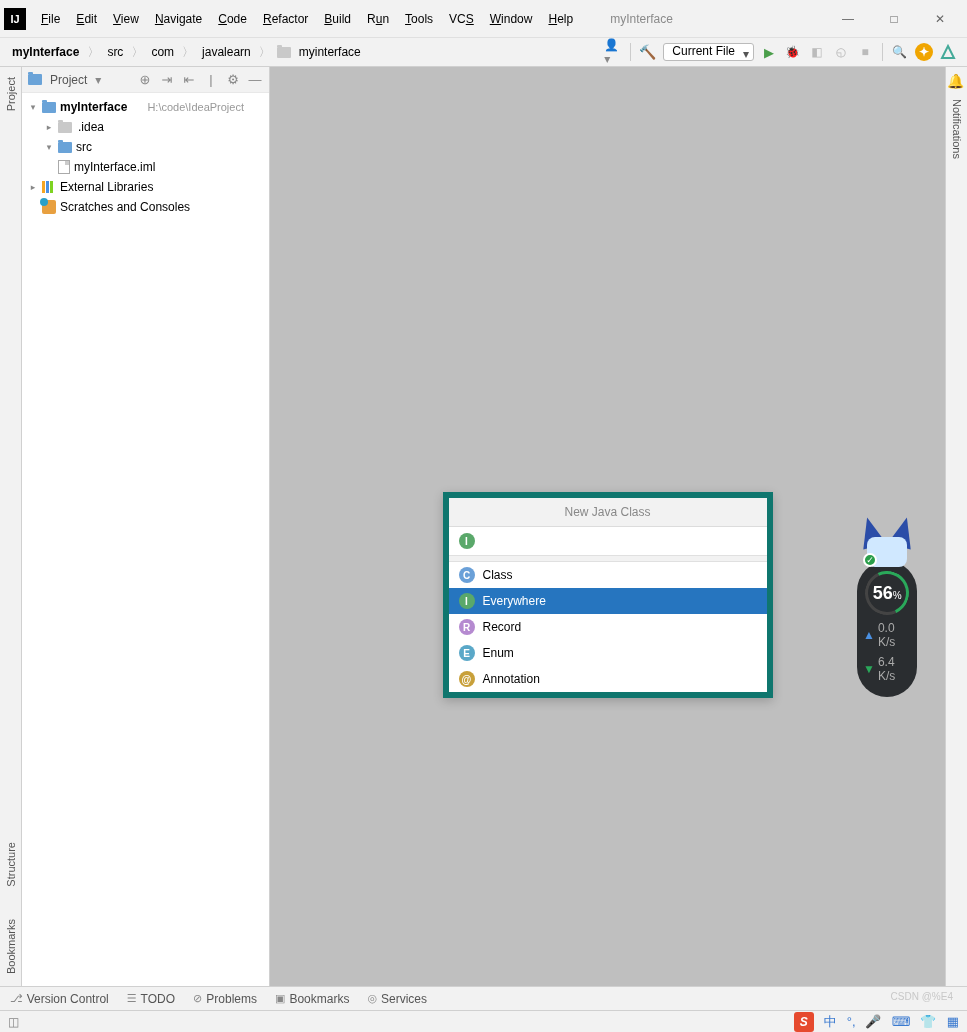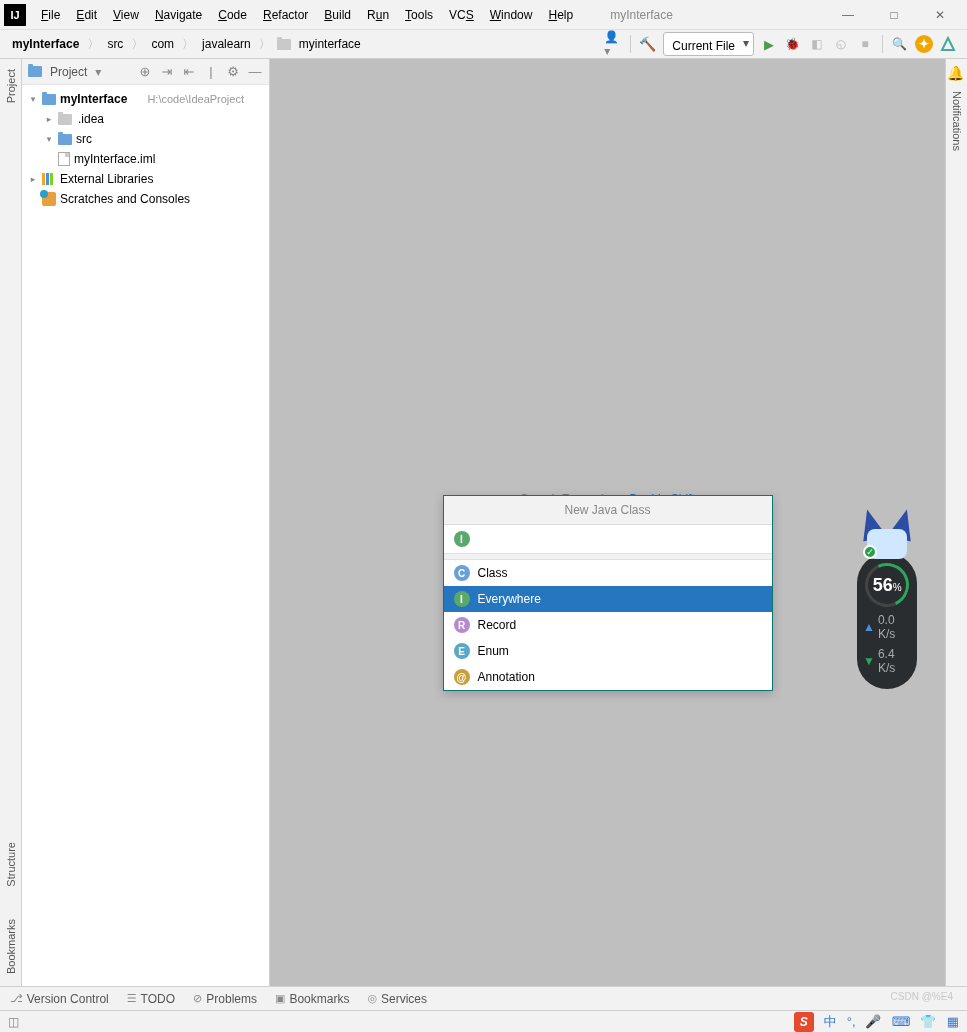--- a/index.html
+++ b/index.html
@@ -1,36 +1,36 @@
 <!DOCTYPE html>
 <html><head>
 <meta charset="utf-8">
 <style>
 *{box-sizing:border-box;margin:0;padding:0;font-family:"Segoe UI",Arial,sans-serif;font-size:12px;user-select:none}
 body{width:967px;height:1032px;background:#f2f2f2;display:flex;flex-direction:column;overflow:hidden;position:relative}
-.titlebar{height:30px;background:#f2f2f2;display:flex;align-items:center;padding:0 4px;border-bottom:1px solid #e0e0e0}
+.titlebar{height:38px;background:#f2f2f2;display:flex;align-items:center;padding:0 4px;border-bottom:1px solid #e0e0e0}
 .app-icon{width:22px;height:22px;background:#000;color:#fff;display:flex;align-items:center;justify-content:center;font-weight:bold;font-size:11px;margin-right:8px}
 .menu{display:flex;gap:2px}
 .menu-item{padding:3px 7px;cursor:pointer}
 .mu{text-decoration:underline;text-decoration-skip-ink:none}
 .title-app{color:#8a8a8a;margin-left:30px;font-size:12px}
 .win-controls{margin-left:auto;display:flex;gap:0}
 .win-btn{width:46px;height:30px;display:flex;align-items:center;justify-content:center;color:#666}
 .navbar{height:29px;background:#f2f2f2;display:flex;align-items:center;padding:0 10px;border-bottom:1px solid #d0d0d0}
 .crumb{display:flex;align-items:center;gap:4px}
 .crumb-sep{color:#aaa;margin:0 2px}
 .crumb-item{padding:2px 2px}
 .crumb-item.bold{font-weight:bold}
 .folder-icon{width:14px;height:11px;background:#c9c9c9;border-radius:1px;display:inline-block;position:relative;margin-right:2px}
 .folder-icon::before{content:"";position:absolute;top:-2px;left:0;width:5px;height:2px;background:#c9c9c9;border-radius:1px 1px 0 0}
 .nav-right{margin-left:auto;display:flex;align-items:center;gap:6px}
 .nav-sep{width:1px;height:18px;background:#ccc;margin:0 2px}
 .nav-icon{width:18px;height:18px;display:flex;align-items:center;justify-content:center;color:#888}
 .hammer{color:#5a8c3a;font-size:14px}
-.dropdown{border:1px solid #bbb;border-radius:3px;padding:6px 18px 2px 8px;background:#fff;position:relative;font-size:12px}
+.dropdown{border:1px solid #bbb;border-radius:3px;padding:0 18px 2px 8px;background:#fff;position:relative;font-size:12px}
 .dropdown::after{content:"▾";position:absolute;right:4px;top:3px;color:#555}
 .play-icon{color:#4a9e4a;font-size:13px}
 .add-badge{width:18px;height:18px;background:#f0a500;border-radius:50%;display:flex;align-items:center;justify-content:center;color:#fff;font-weight:bold}
 .color-tri{width:16px;height:16px}
 .main{flex:1;display:flex;min-height:0}
 .left-rail{width:22px;background:#f2f2f2;border-right:1px solid #d0d0d0;display:flex;flex-direction:column;align-items:center;padding-top:6px;gap:30px}
 .rail-label{writing-mode:vertical-rl;transform:rotate(180deg);font-size:11px;color:#555;padding:4px 0}
 .right-rail{width:22px;background:#f2f2f2;border-left:1px solid #d0d0d0;display:flex;flex-direction:column;align-items:center;padding-top:6px}
 .rail-label-r{writing-mode:vertical-rl;font-size:11px;color:#555;padding:4px 0}
 .bell-icon{font-size:14px;color:#555;margin-bottom:6px}
@@ -50,21 +50,21 @@
 .ind-1{padding-left:22px}
 .ind-3{padding-left:54px}
 .lib-icon{display:inline-block;width:14px;height:12px;background:linear-gradient(to right,#f5a623 20%,transparent 20%,transparent 30%,#4a90e2 30%,#4a90e2 50%,transparent 50%,transparent 60%,#7ed321 60%,#7ed321 80%,transparent 80%)}
 .scratch-icon{width:14px;height:14px;background:#e8a03f;border-radius:2px;display:inline-block;position:relative}
 .scratch-icon::after{content:"";position:absolute;width:8px;height:8px;background:#2aa0c8;border-radius:50%;top:-2px;left:-2px}
 .iml-icon{width:12px;height:14px;background:#fff;border:1px solid #aaa;display:inline-block;position:relative}
 .iml-icon::after{content:"";position:absolute;top:0;right:0;width:4px;height:4px;background:#ccc}
 .editor{flex:1;background:#bfbfbf;position:relative;display:flex;flex-direction:column;align-items:center;justify-content:center}
 .hint-line{font-size:16px;color:#7a7a7a;margin-bottom:16px}
 .hint-key{color:#2f6ca8}
-.popup{position:absolute;top:436px;left:50%;transform:translateX(-50%);width:330px;background:#fff;border:1px solid #0f766e;box-shadow:0 3px 10px rgba(0,0,0,.2)}
+.popup{position:absolute;top:425px;left:50%;transform:translateX(-50%);width:330px;background:#fff;border:6px solid #0f766e;box-shadow:0 3px 10px rgba(0,0,0,.2)}
 .popup-title{text-align:center;padding:7px 0;color:#888;font-size:12px;background:#f2f2f2;border-bottom:1px solid #dcdcdc}
 .popup-input{display:flex;align-items:center;padding:6px 10px;gap:8px;border-bottom:1px solid #e0e0e0}
 .popup-input input{border:none;outline:none;font-size:13px;flex:1}
 .popup-gap{height:6px;background:#f2f2f2;border-bottom:1px solid #e0e0e0}
 .popup-opt{display:flex;align-items:center;padding:5px 10px;gap:8px;font-size:13px}
 .popup-opt.sel{background:#2675bf;color:#fff}
 .type-badge{width:16px;height:16px;border-radius:50%;display:flex;align-items:center;justify-content:center;font-size:10px;font-weight:bold;color:#fff}
 .bc{background:#6aa0d8}.bi{background:#5aa86a}.br{background:#b58ad0}.be{background:#5aa8c8}.ba{background:#c8a03a}
 .widget{position:absolute;right:28px;top:450px;width:60px;display:flex;flex-direction:column;align-items:center}
 .fox{width:60px;height:50px;position:relative}

